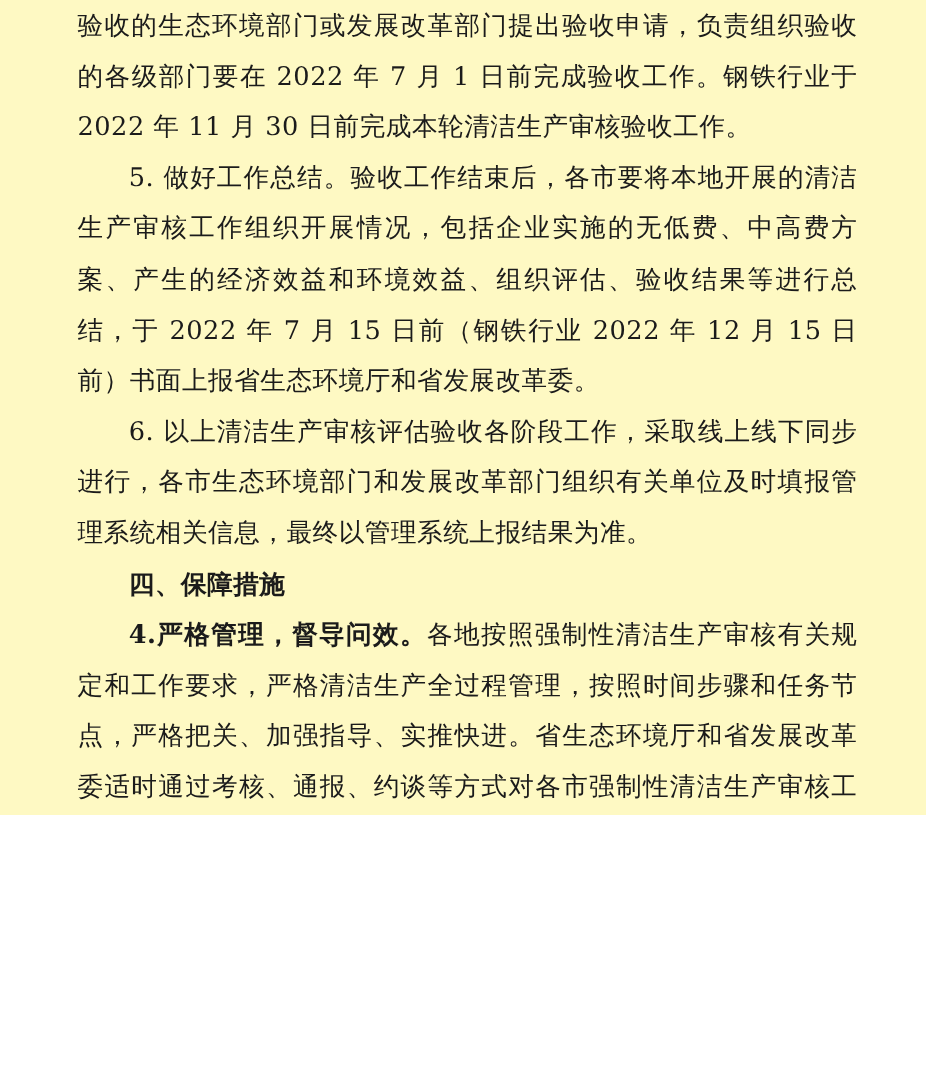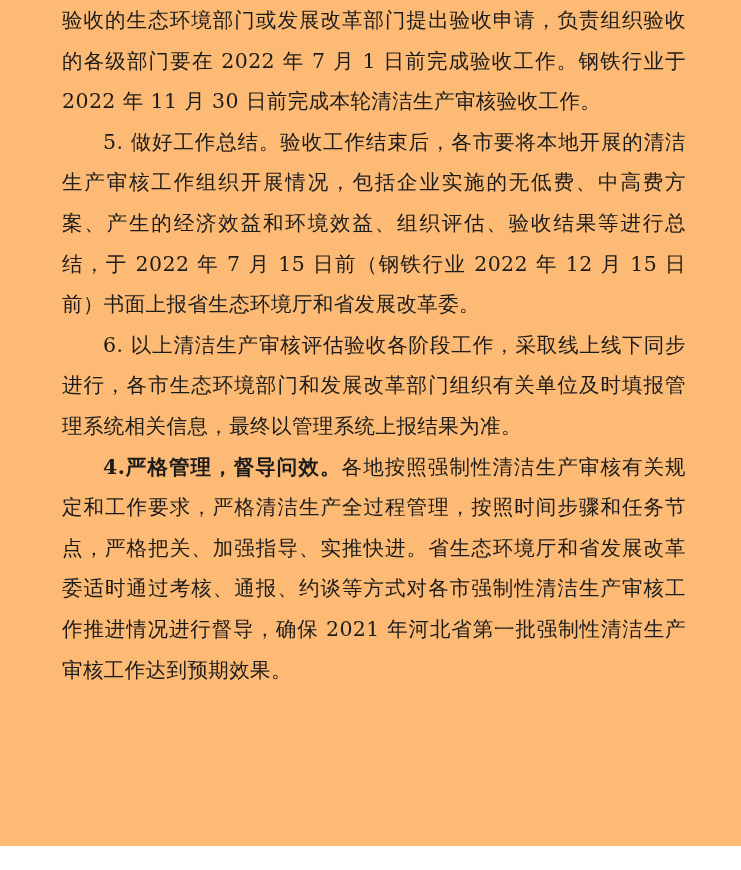--- a/index.html
+++ b/index.html
@@ -3,22 +3,22 @@
 <meta charset="utf-8">
 <style>
   html, body {
     margin: 0;
     padding: 0;
     background: #ffffff;
   }
   .page {
     position: relative;
     width: 741px;
-    height: 846px;
-    background: #fdba74;
+    height: 652px;
+    background: #fef9c3;
     overflow: hidden;
     font-family: "DejaVu Serif", "Liberation Serif", serif;
     color: #1a1a1a;
   }
   .body-text {
     position: absolute;
     left: 62px;
     top: 0px;
     width: 624px;
   }
@@ -47,20 +47,21 @@
 
 <div class="page">
   <div class="body-text">
 
     <p class="plain">验收的生态环境部门或发展改革部门提出验收申请，负责组织验收的各级部门要在 2022 年 7 月 1 日前完成验收工作。钢铁行业于 2022 年 11 月 30 日前完成本轮清洁生产审核验收工作。</p>
 
     <p class="indent">5. 做好工作总结。验收工作结束后，各市要将本地开展的清洁生产审核工作组织开展情况，包括企业实施的无低费、中高费方案、产生的经济效益和环境效益、组织评估、验收结果等进行总结，于 2022 年 7 月 15 日前（钢铁行业 2022 年 12 月 15 日前）书面上报省生态环境厅和省发展改革委。</p>
 
     <p class="indent">6. 以上清洁生产审核评估验收各阶段工作，采取线上线下同步进行，各市生态环境部门和发展改革部门组织有关单位及时填报管理系统相关信息，最终以管理系统上报结果为准。</p>
 
+    <p class="heading">四、保障措施</p>
 
 
     <p class="indent">
       <span class="bold">4.严格管理，督导问效。</span><span>各地按照强制性清洁生产审核有关规定和工作要求，严格清洁生产全过程管理，按照时间步骤和任务节点，严格把关、加强指导、实推快进。省生态环境厅和省发展改革委适时通过考核、通报、约谈等方式对各市强制性清洁生产审核工作推进情况进行督导，确保 2021 年河北省第一批强制性清洁生产审核工作达到预期效果。</span>
     </p>
 
   </div>
 </div>
 
 </body></html>

